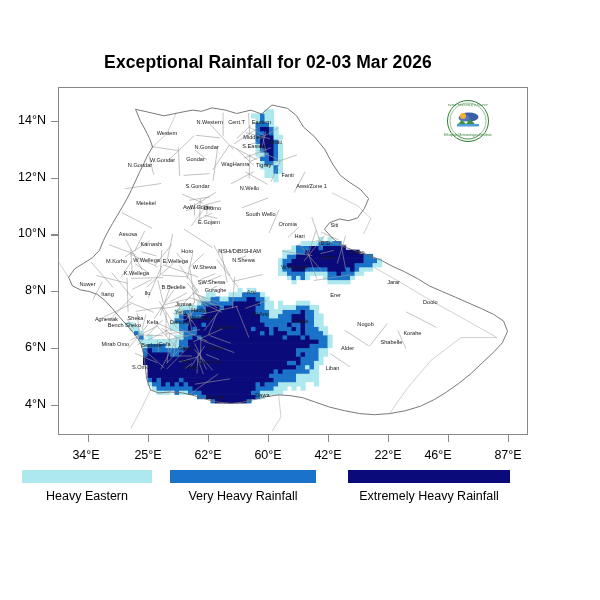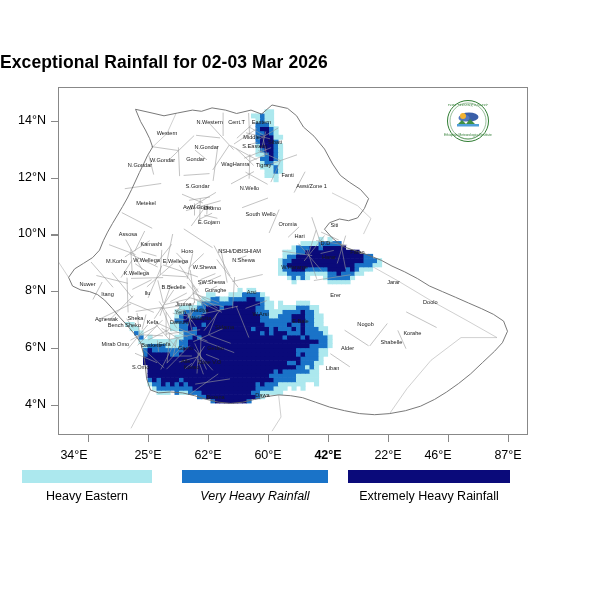--- a/index.html
+++ b/index.html
@@ -12,21 +12,21 @@
   }
   #page {
     position: relative;
     width: 600px; height: 600px;
     background: #ffffff;
   }
   #map-title {
     position: absolute;
     left: 0; top: 52px;
     width: 536px;
-    text-align: left;
+    text-align: center;
     font-size: 17.5px;
     font-weight: bold;
     color: #000000;
     letter-spacing: 0.1px;
   }
 
   
   #plot-frame {
     position: absolute;
     left: 58px; top: 87px;
@@ -1443,43 +1443,43 @@
       <div class="tick-label tick-label-y" style="left: -4px; width: 50px; top: 339.918px;">6°N</div>
       <div class="tick-mark tick-y" style="left: 51px; top: 291.197px;"></div>
       <div class="tick-label tick-label-y" style="left: -4px; width: 50px; top: 283.197px;">8°N</div>
       <div class="tick-mark tick-y" style="left: 51px; top: 234.475px;"></div>
       <div class="tick-label tick-label-y" style="left: -4px; width: 50px; top: 226.475px;">10°N</div>
       <div class="tick-mark tick-y" style="left: 51px; top: 177.754px;"></div>
       <div class="tick-label tick-label-y" style="left: -4px; width: 50px; top: 169.754px;">12°N</div>
       <div class="tick-mark tick-y" style="left: 51px; top: 121.033px;"></div>
       <div class="tick-label tick-label-y" style="left: -4px; width: 50px; top: 113.033px;">14°N</div>
       <div class="tick-mark tick-x" style="left: 88px; top: 435px;"></div>
-      <div class="tick-label tick-label-x" style="left: 44px; width: 60px; top: 448px; text-align: center;">34°E</div>
+      <div class="tick-label tick-label-x" style="left: 56px; width: 60px; top: 448px; text-align: center;">34°E</div>
       <div class="tick-mark tick-x" style="left: 148px; top: 435px;"></div>
       <div class="tick-label tick-label-x" style="left: 118px; width: 60px; top: 448px;">25°E</div>
       <div class="tick-mark tick-x" style="left: 208px; top: 435px;"></div>
       <div class="tick-label tick-label-x" style="left: 178px; width: 60px; top: 448px;">62°E</div>
       <div class="tick-mark tick-x" style="left: 268px; top: 435px;"></div>
       <div class="tick-label tick-label-x" style="left: 238px; width: 60px; top: 448px;">60°E</div>
       <div class="tick-mark tick-x" style="left: 328px; top: 435px;"></div>
-      <div class="tick-label tick-label-x" style="left: 298px; width: 60px; top: 448px; font-weight: bold;">42°E</div>
+      <div class="tick-label tick-label-x" style="left: 298px; width: 60px; top: 448px;">42°E</div>
       <div class="tick-mark tick-x" style="left: 388px; top: 435px;"></div>
       <div class="tick-label tick-label-x" style="left: 358px; width: 60px; top: 448px;">22°E</div>
       <div class="tick-mark tick-x" style="left: 448px; top: 435px;"></div>
       <div class="tick-label tick-label-x" style="left: 408px; width: 60px; top: 448px;">46°E</div>
       <div class="tick-mark tick-x" style="left: 508px; top: 435px;"></div>
       <div class="tick-label tick-label-x" style="left: 478px; width: 60px; top: 448px;">87°E</div>
     </div>
 
   <div id="legend">
       <div class="legend-item" style="left: 22px; width: 130px;">
         <div class="legend-swatch" style="background: rgb(172, 232, 238);"></div>
         <div class="legend-label">Heavy Eastern</div>
       </div>
-      <div class="legend-item" style="left: 182px; width: 146px; font-style: italic;">
+      <div class="legend-item" style="left: 170px; width: 146px;">
         <div class="legend-swatch" style="background: rgb(26, 115, 200);"></div>
         <div class="legend-label">Very Heavy Rainfall</div>
       </div>
       <div class="legend-item" style="left: 348px; width: 162px;">
         <div class="legend-swatch" style="background: rgb(10, 10, 122);"></div>
         <div class="legend-label">Extremely Heavy Rainfall</div>
       </div>
     </div>
 
   <svg id="logo" viewBox="0 0 100 92">

